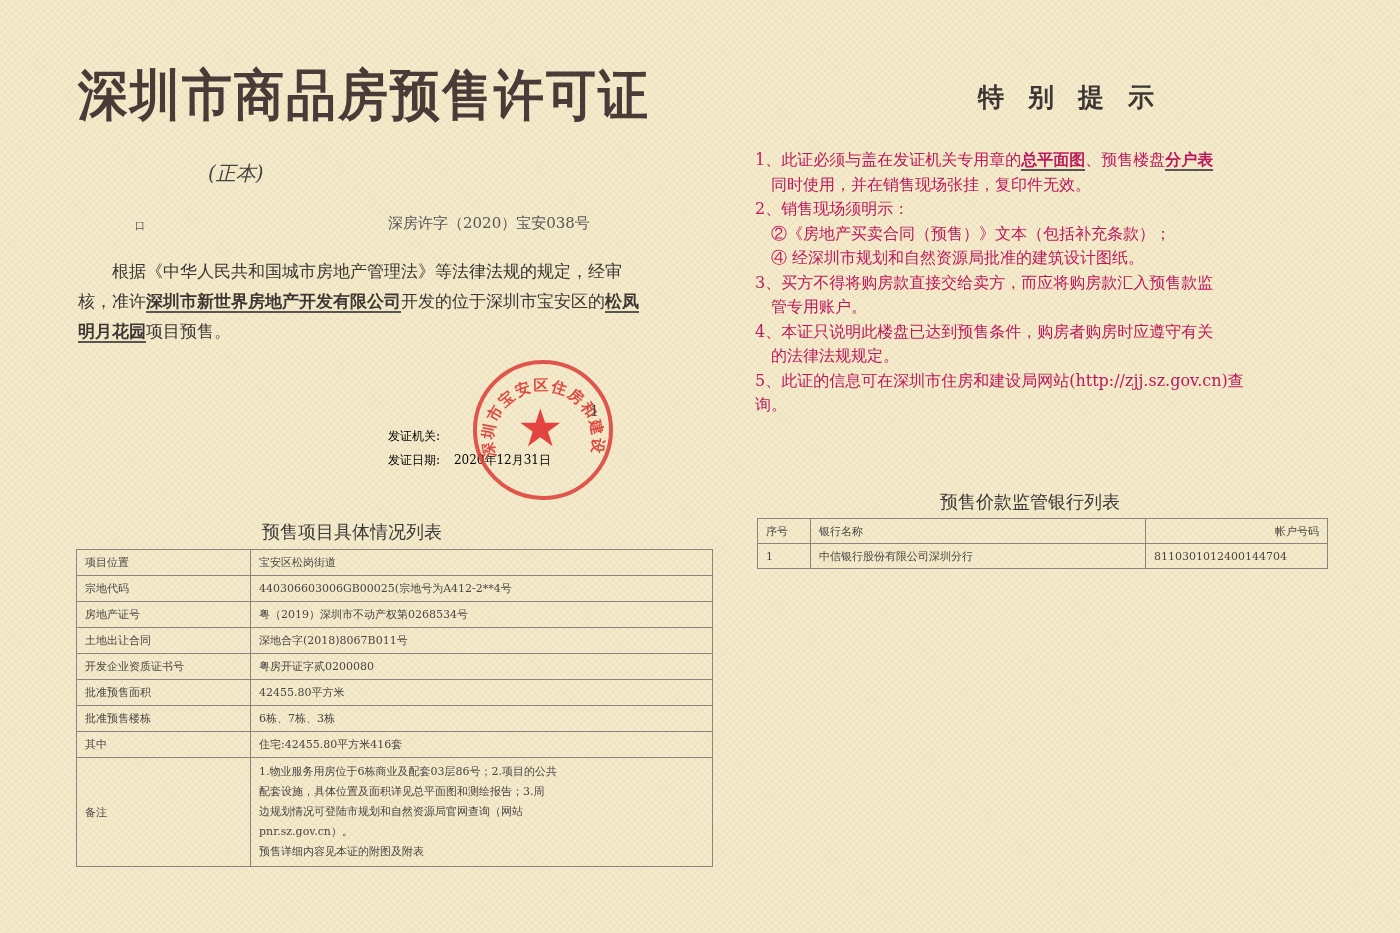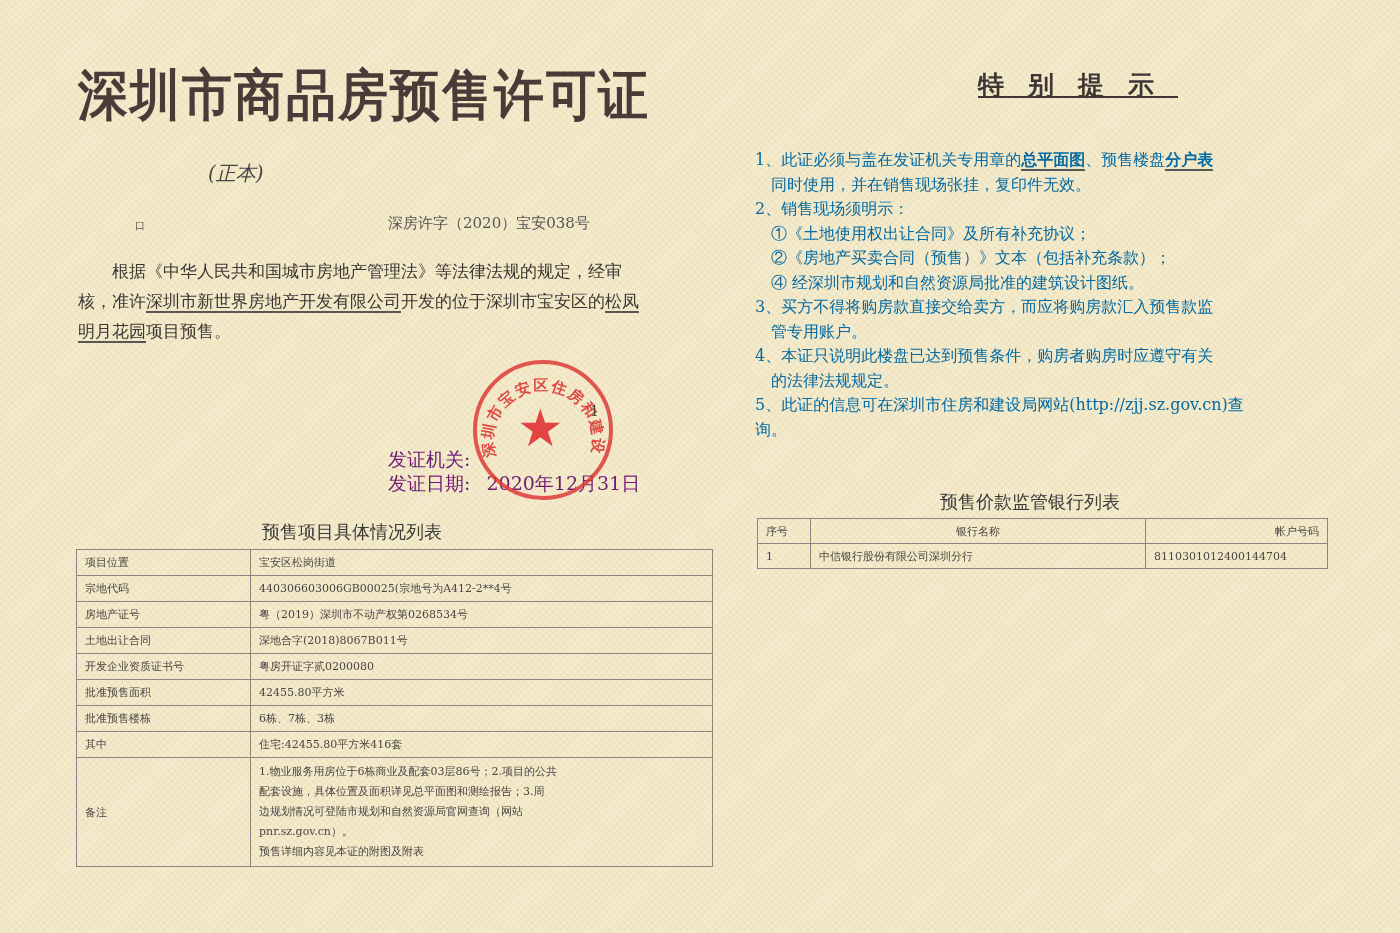--- a/index.html
+++ b/index.html
@@ -16,44 +16,44 @@
     .main-title {
       left: 78px; top: 62px; font-size: 50px; font-weight: bold; letter-spacing: 2px;
       color: #4a3a38; font-family: "DejaVu Serif", serif; transform: scaleY(1.1);
     }
     .subtitle { left: 208px; top: 160px; font-size: 20px; color: #444; font-style: italic; }
     .small-mark { left: 135px; top: 219px; font-size: 10px; color: #555; }
     .license-no { left: 388px; top: 214px; font-size: 15px; color: #555; text-align: right; }
     .body-text {
       left: 78px; top: 256px; width: 570px; font-size: 17px; line-height: 30px; color: #3d3634;
     }
-    .body-text .ul { font-weight: normal; border-bottom: 2px solid #5a5555; }
-    .issuer { left: 388px; top: 447px; font-size: 19px; color: #701a75; line-height: 24px; }
+    .body-text .ul { font-weight: bold; border-bottom: 2px solid #5a5555; }
+    .issuer { left: 388px; top: 424px; font-size: 12px; color: #000000; line-height: 24px; }
     .stamp {
       left: 473px; top: 360px; width: 140px; height: 140px; border-radius: 50%;
       border: 4px solid rgba(220,60,55,0.85); box-sizing: border-box;
     }
     .stamp .ring-text {
       position: absolute; left: 0; top: 0; width: 132px; height: 132px;
     }
     .stamp .star {
       position: absolute; left: 40px; top: 38px; font-size: 52px; color: rgba(225,50,50,0.9); line-height: 1;
     }
     .table-title { font-family: "DejaVu Sans", sans-serif; font-size: 18px; color: #3a3a3a; }
     table.grid { border-collapse: collapse; font-size: 11px; color: #4a4444; }
     table.grid td { border: 1px solid #8a8580; padding: 3px 8px; vertical-align: middle; }
     .proj-table { left: 76px; top: 549px; width: 637px; }
     .proj-table td.k { width: 157px; }
     .proj-table td { height: 19px; }
     .proj-table td.note { line-height: 20px; padding-top: 4px; padding-bottom: 4px; }
     .right-title {
-      left: 978px; top: 68px; font-size: 26px; font-weight: bold; letter-spacing: 24px; color: #3d3634; text-decoration: underline;
+      left: 978px; top: 80px; font-size: 26px; font-weight: bold; letter-spacing: 24px; color: #3d3634;
     }
     .notices {
-      left: 755px; top: 148px; width: 560px; font-size: 16px; line-height: 24.5px; color: #0369a1;
+      left: 755px; top: 148px; width: 560px; font-size: 16px; line-height: 24.5px; color: #be185d;
     }
     .notices .indent { padding-left: 16px; }
     .notices .ul { font-weight: bold; border-bottom: 2px solid #5a5555; }
     .bank-table { left: 757px; top: 518px; width: 571px; }
     .bank-table td { height: 18px; padding: 2px 6px; }
   </style>
 </head>
 <body>
 
 <div class="abs main-title">深圳市商品房预售许可证</div>
@@ -136,38 +136,37 @@
   </table>
 
 <div class="abs right-title">特别提示</div>
 
 <div class="abs notices">
   <div>
     <span>1、此证必须与盖在发证机关专用章的</span><span class="ul">总平面图</span><span>、预售楼盘</span><span class="ul">分户表</span>
   </div>
   <div class="indent">同时使用，并在销售现场张挂，复印件无效。</div>
   <div>2、销售现场须明示：</div>
-  <div class="indent">①《土地使用权出让合同》及所有补充协议；</div>
   <div class="indent">②《房地产买卖合同（预售）》文本（包括补充条款）；</div>
   <div class="indent">④ 经深圳市规划和自然资源局批准的建筑设计图纸。</div>
   <div>3、买方不得将购房款直接交给卖方，而应将购房款汇入预售款监</div>
   <div class="indent">管专用账户。</div>
   <div>4、本证只说明此楼盘已达到预售条件，购房者购房时应遵守有关</div>
   <div class="indent">的法律法规规定。</div>
   <div>5、此证的信息可在深圳市住房和建设局网站(http://zjj.sz.gov.cn)查</div>
   <div>询。</div>
 </div>
 
 <div class="abs table-title" style="left:940px;top:490px">预售价款监管银行列表</div>
 
 <table class="abs grid bank-table">
   <tbody>
       <tr>
     <td style="width:36px">序号</td>
-    <td style="text-align:center">银行名称</td>
+    <td style="text-align:left">银行名称</td>
     <td style="width:165px;text-align:right">帐户号码</td>
   </tr>
   <tr>
     <td>1</td>
     <td>中信银行股份有限公司深圳分行</td>
     <td>8110301012400144704</td>
   </tr>
 </tbody>
   </table>
 

